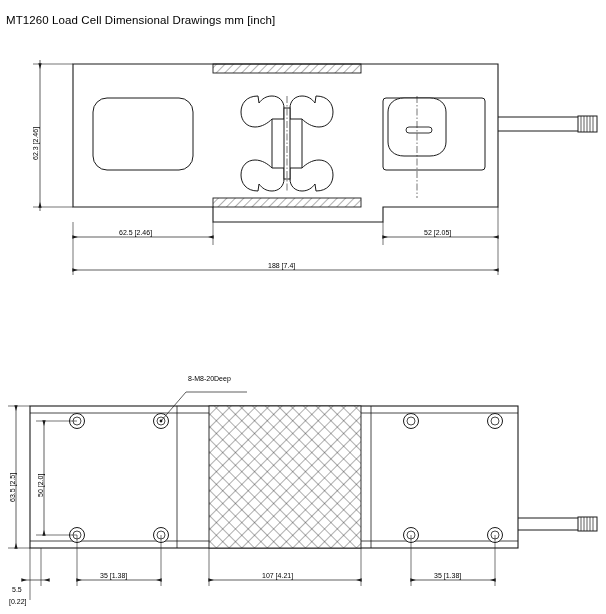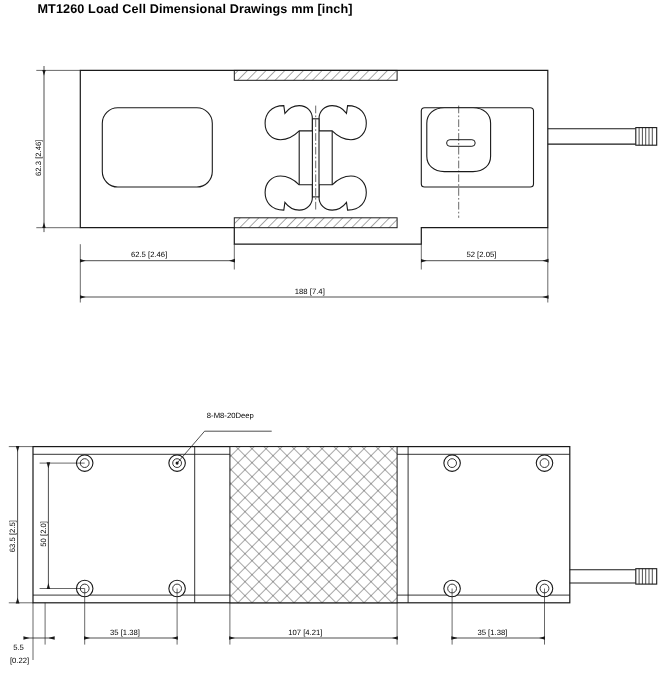--- a/index.html
+++ b/index.html
@@ -11,26 +11,25 @@
     width: 606px;
     height: 614px;
     font-family: "Liberation Sans", sans-serif;
     color: #000000;
     position: relative;
     overflow: hidden;
   }
   #page-title {
     position: absolute;
     left: 6px;
-    top: 3px;
+    top: 14px;
     font-size: 11.5px;
-    font-weight: bold;
+    font-weight: normal;
     letter-spacing: 0.1px;
     white-space: nowrap;
-    margin-left: 28px;
   }
   .drawing {
     position: absolute;
     left: 0;
     top: 0;
     width: 606px;
     height: 614px;
   }
   .lbl {
     position: absolute;

